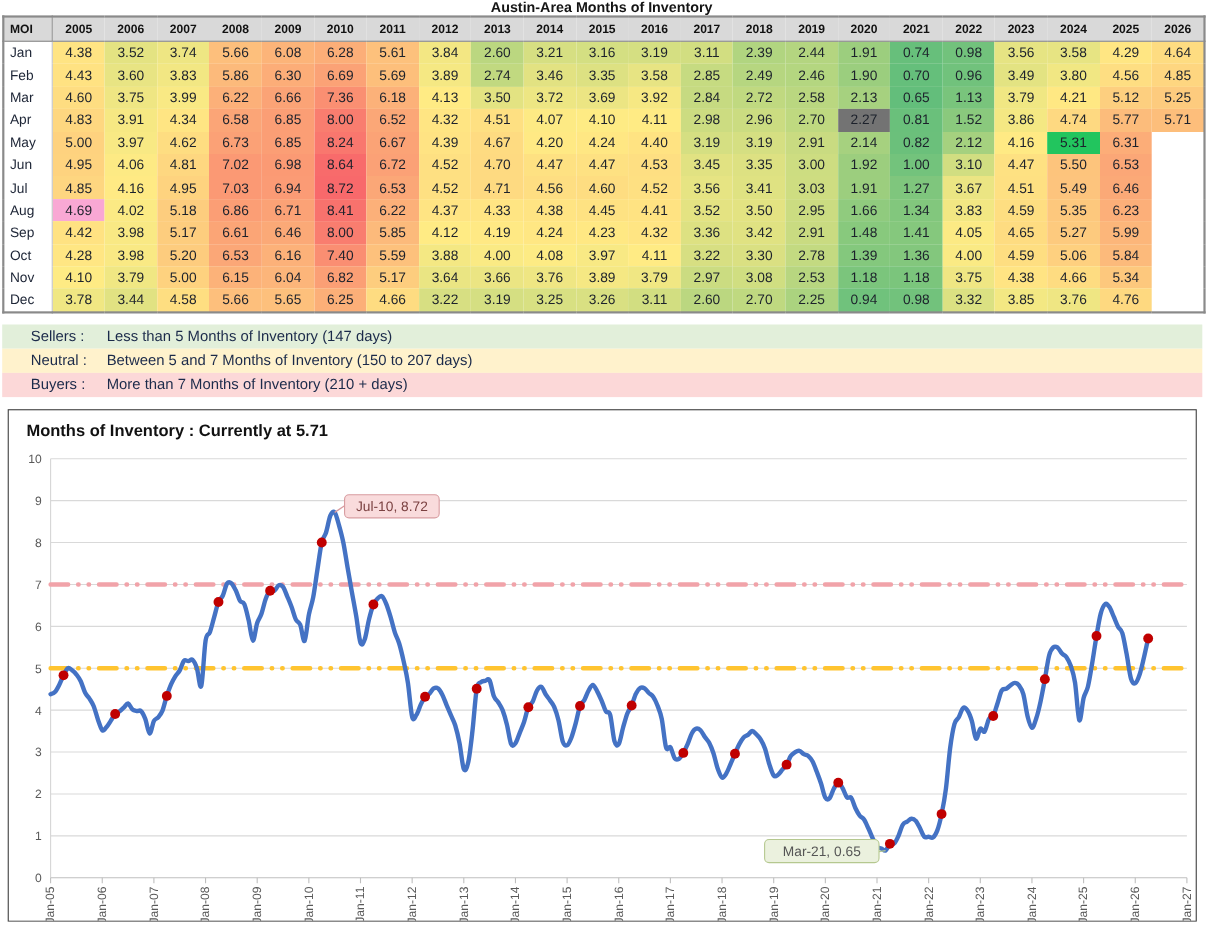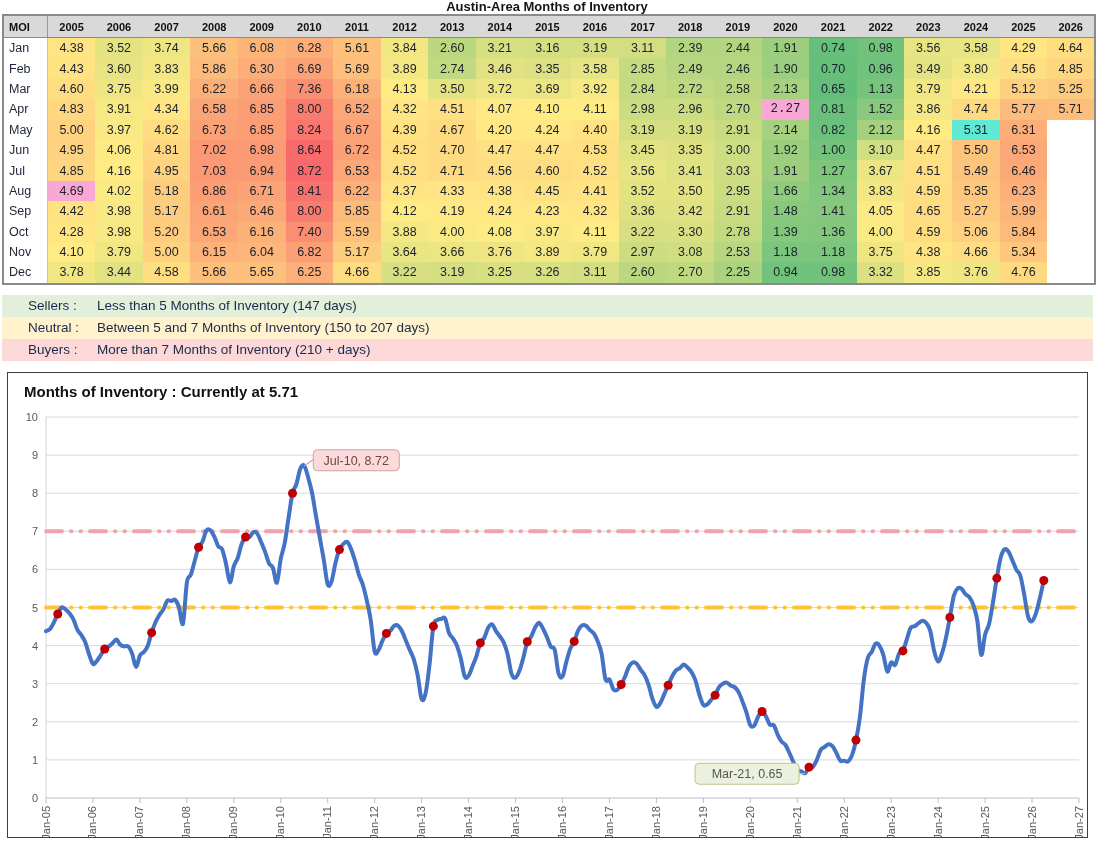--- a/index.html
+++ b/index.html
@@ -149,21 +149,21 @@
           <td style="background: rgb(249, 125, 111);">8.00</td>
           <td style="background: rgb(251, 167, 119);">6.52</td>
           <td style="background: rgb(255, 229, 131);">4.32</td>
           <td style="background: rgb(254, 224, 130);">4.51</td>
           <td style="background: rgb(253, 234, 132);">4.07</td>
           <td style="background: rgb(254, 235, 132);">4.10</td>
           <td style="background: rgb(255, 235, 132);">4.11</td>
           <td style="background: rgb(204, 220, 129);">2.98</td>
           <td style="background: rgb(203, 220, 129);">2.96</td>
           <td style="background: rgb(191, 217, 128);">2.70</td>
-          <td style="background: #f9a8d4; font-family: Liberation Mono, monospace;">2.27</td>
+          <td style="background: #737373;">2.27</td>
           <td style="background: rgb(106, 192, 123);">0.81</td>
           <td style="background: rgb(138, 201, 125);">1.52</td>
           <td style="background: rgb(244, 232, 131);">3.86</td>
           <td style="background: rgb(254, 217, 129);">4.74</td>
           <td style="background: rgb(252, 188, 123);">5.77</td>
           <td style="background: rgb(253, 190, 123);">5.71</td>
         </tr>
         <tr>
           <th>May</th>
           <td style="background: rgb(254, 210, 127);">5.00</td>
@@ -178,21 +178,21 @@
           <td style="background: rgb(255, 233, 132);">4.20</td>
           <td style="background: rgb(255, 231, 131);">4.24</td>
           <td style="background: rgb(255, 227, 130);">4.40</td>
           <td style="background: rgb(213, 223, 130);">3.19</td>
           <td style="background: rgb(213, 223, 130);">3.19</td>
           <td style="background: rgb(201, 219, 129);">2.91</td>
           <td style="background: rgb(166, 209, 127);">2.14</td>
           <td style="background: rgb(107, 192, 123);">0.82</td>
           <td style="background: rgb(165, 209, 127);">2.12</td>
           <td style="background: rgb(255, 234, 132);">4.16</td>
-          <td style="background: #5eead4; text-align: center;">5.31</td>
+          <td style="background: #22c55e; text-align: center;">5.31</td>
           <td style="background: rgb(252, 173, 120);">6.31</td>
           <td></td>
         </tr>
         <tr>
           <th>Jun</th>
           <td style="background: rgb(254, 211, 127);">4.95</td>
           <td style="background: rgb(253, 234, 132);">4.06</td>
           <td style="background: rgb(254, 215, 128);">4.81</td>
           <td style="background: rgb(251, 153, 116); text-align: center;">7.02</td>
           <td style="background: rgb(251, 154, 116);">6.98</td>

